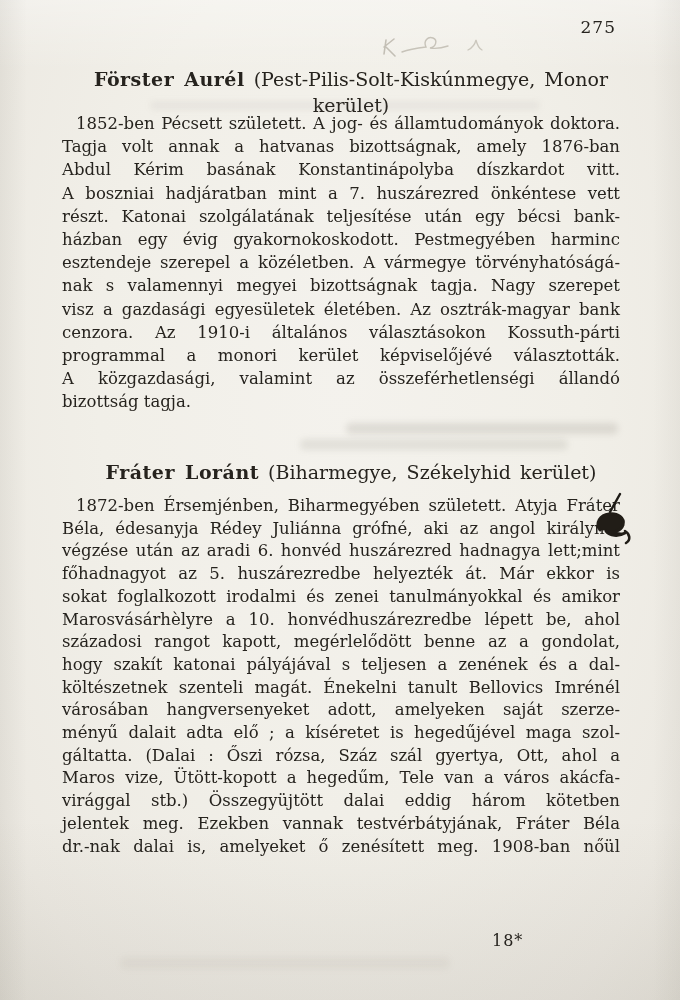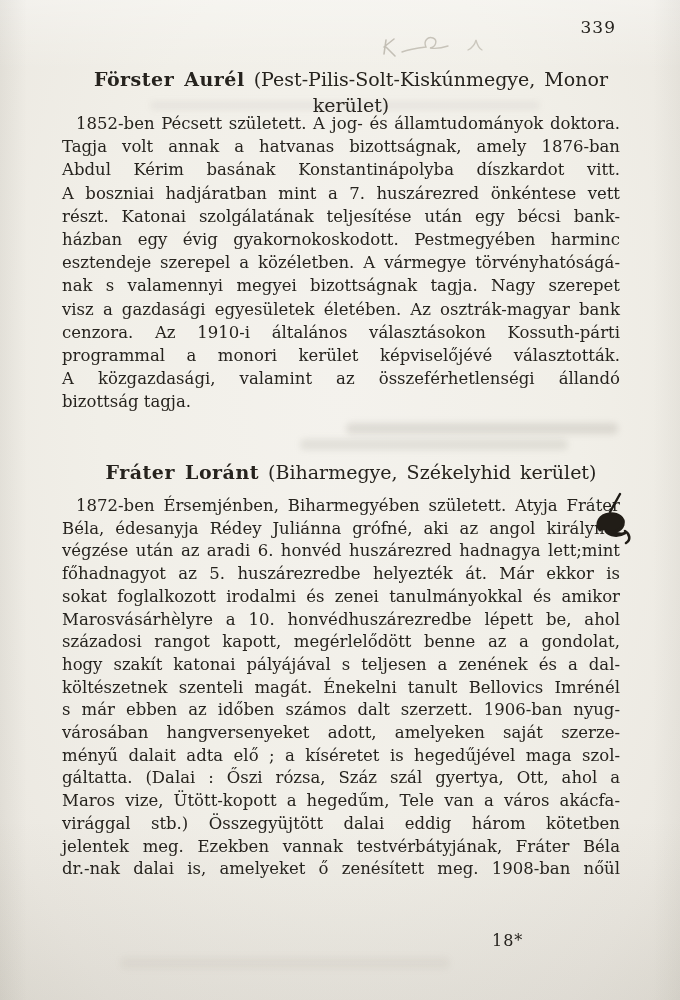--- a/index.html
+++ b/index.html
@@ -58,21 +58,21 @@
   .smudge-c{left:150px;top:101px;width:390px;height:9px;background:rgba(112,106,93,0.07);}
   .smudge-d{left:120px;top:957px;width:330px;height:12px;background:rgba(112,106,93,0.06);}
   .pencil-mark{position:absolute;left:372px;top:26px;pointer-events:none;}
   .ink-annotation{position:absolute;left:590px;top:490px;pointer-events:none;}
 </style>
 </head>
 <body>
 
 <div class="page">
 
-  <div class="page-number">339</div>
+  <div class="page-number">275</div>
 
   <svg class="pencil-mark" width="140" height="36" viewBox="0 0 140 36">
     <path d="M14 14 l-2 14 M12 21 l10 -8 M14 21 l9 9" stroke="#c3bfb5" stroke-width="1.6" fill="none" stroke-linecap="round"></path>
     <path d="M30 26 c8 -3 16 -4 24 -5 c-3 -6 2 -11 7 -9 c5 2 3 9 -3 10 c6 1 12 0 18 -2" stroke="#c7c3b9" stroke-width="1.4" fill="none" stroke-linecap="round"></path>
     <path d="M96 24 c4 -2 7 -6 8 -10 c1 4 2 8 6 10" stroke="#cbc7bd" stroke-width="1.3" fill="none" stroke-linecap="round"></path>
   </svg>
 
   <div class="entry-heading heading-1">
     <div><span class="entry-name">Förster Aurél</span><span> (Pest-Pilis-Solt-Kiskúnmegye, Monor</span></div>
     <div>kerület)</div>
@@ -106,21 +106,20 @@
   <div class="para para-2">
       <div class="text-line">1872-ben Érsemjénben, Biharmegyében született. Atyja Fráter</div>
       <div class="text-line">Béla, édesanyja Rédey Juliánna grófné, aki az angol királyné-</div>
       <div class="text-line">végzése után az aradi 6. honvéd huszárezred hadnagya lett;mint</div>
       <div class="text-line">főhadnagyot az 5. huszárezredbe helyezték át. Már ekkor is</div>
       <div class="text-line">sokat foglalkozott irodalmi és zenei tanulmányokkal és amikor</div>
       <div class="text-line">Marosvásárhèlyre a 10. honvédhuszárezredbe lépett be, ahol</div>
       <div class="text-line">századosi rangot kapott, megérlelődött benne az a gondolat,</div>
       <div class="text-line">hogy szakít katonai pályájával s teljesen a zenének és a dal-</div>
       <div class="text-line">költészetnek szenteli magát. Énekelni tanult Bellovics Imrénél</div>
-      <div class="text-line">s már ebben az időben számos dalt szerzett. 1906-ban nyug-</div>
       <div class="text-line">városában hangversenyeket adott, amelyeken saját szerze-</div>
       <div class="text-line">ményű dalait adta elő ; a kíséretet is hegedűjével maga szol-</div>
       <div class="text-line">gáltatta. (Dalai : Őszi rózsa, Száz szál gyertya, Ott, ahol a</div>
       <div class="text-line">Maros vize, Ütött-kopott a hegedűm, Tele van a város akácfa-</div>
       <div class="text-line">virággal stb.) Összegyüjtött dalai eddig három kötetben</div>
       <div class="text-line">jelentek meg. Ezekben vannak testvérbátyjának, Fráter Béla</div>
       <div class="text-line">dr.-nak dalai is, amelyeket ő zenésített meg. 1908-ban nőül</div>
     </div>
 
   <svg class="ink-annotation" width="58" height="60" viewBox="0 0 58 60">

